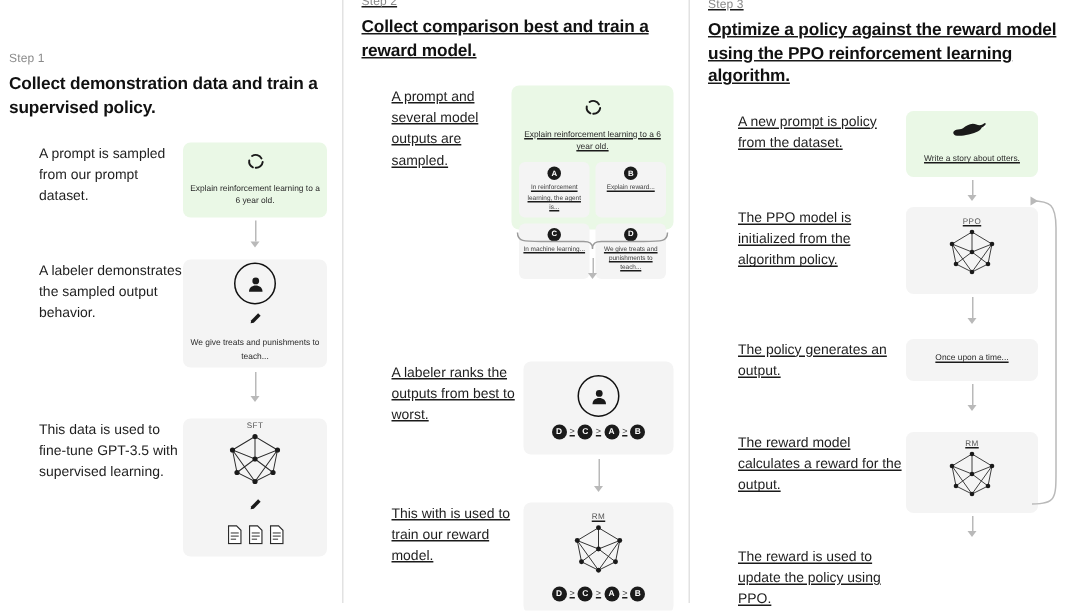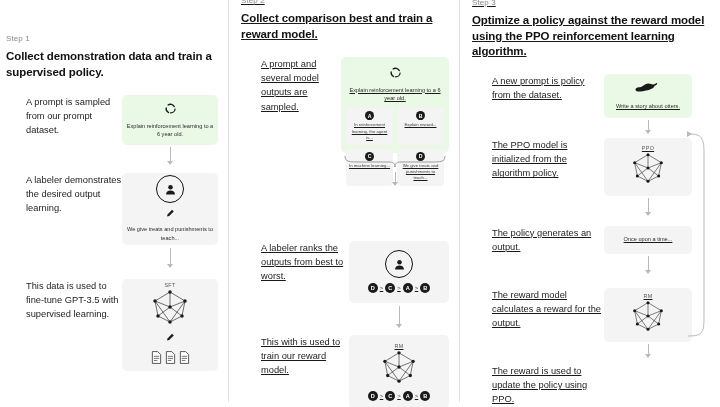--- a/index.html
+++ b/index.html
@@ -85,21 +85,21 @@
             <div class="card-text" style="margin-top:3px">Explain reinforcement learning to a 6 year old.</div>
           </div>
           <div class="arrow" style="margin-top:2px">
             <div class="ln" style="height:14px"></div>
               <div class="hd"></div>
           </div>
         </div>
       </div>
 
       <div class="row" style="height:106px">
-        <div class="desc">A labeler demonstrates the desired output learning.</div>
+        <div class="desc">A labeler demonstrates the sampled output behavior.</div>
         <div class="viz">
           <div class="card" style="width:96px;height:72px">
             <div class="person">
               <svg width="15" height="15" viewBox="0 0 24 24" fill="#1a1a1a">
                 <circle cx="12" cy="8.5" r="3.6"></circle>
                   <path d="M4.8 20c0-4.2 3.2-6.6 7.2-6.6s7.2 2.4 7.2 6.6z"></path>
               </svg>
             </div>
             <span style="margin-top:2px">
               <svg width="10" height="10" viewBox="0 0 24 24" fill="#1a1a1a">

